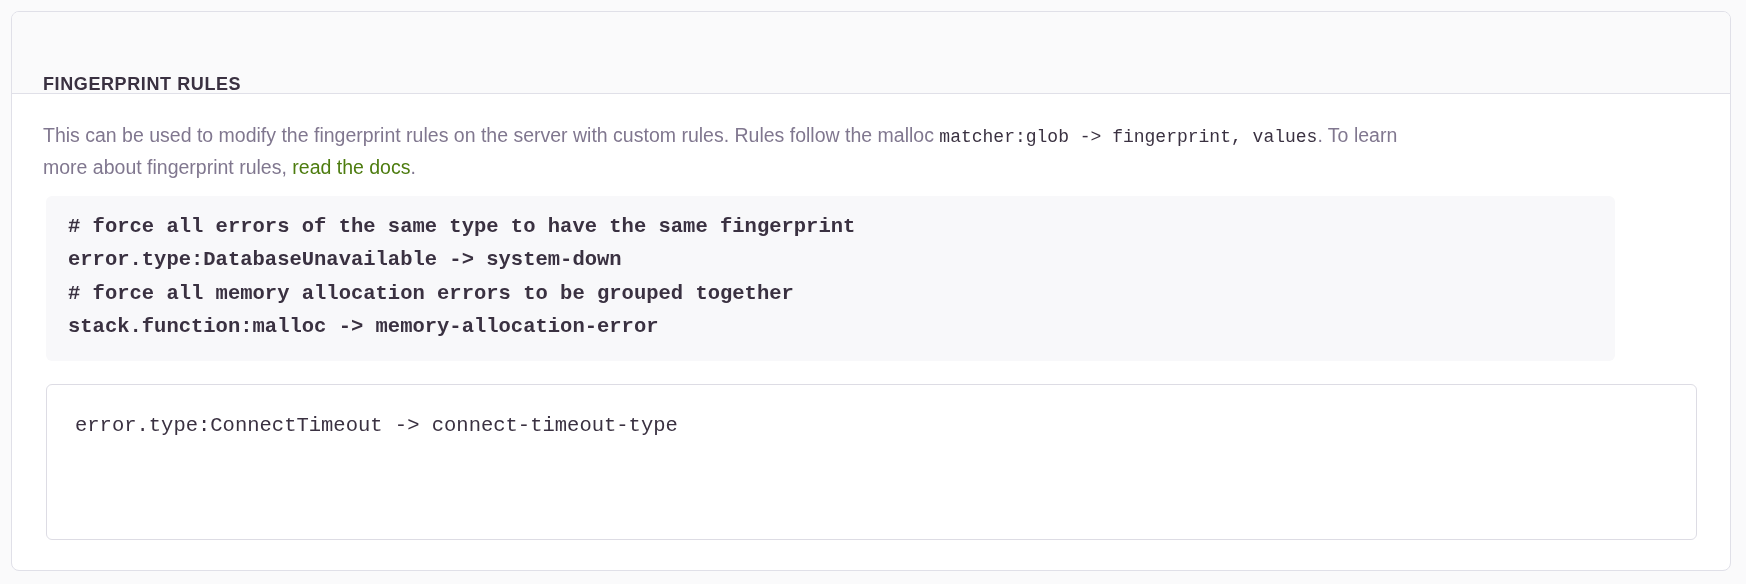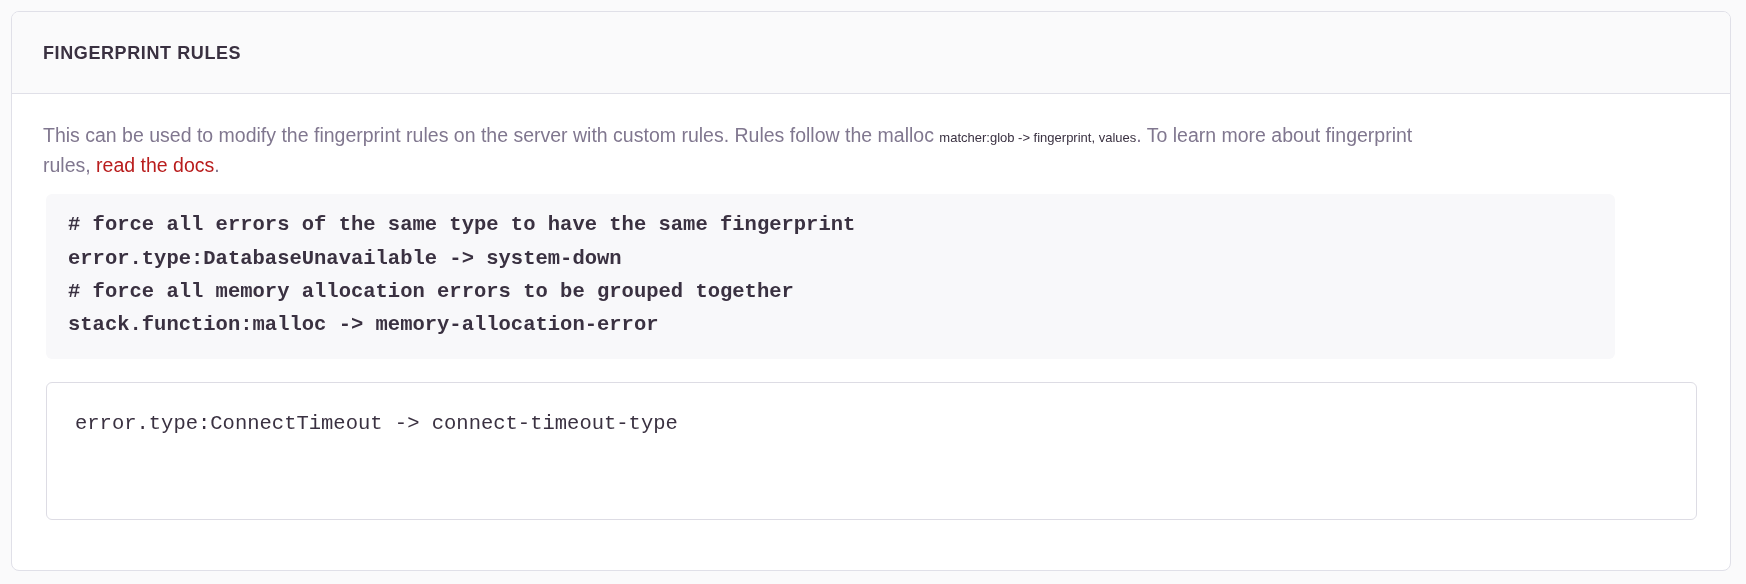--- a/index.html
+++ b/index.html
@@ -27,21 +27,21 @@
     border-radius: 8px;
     overflow: hidden;
   }
 
   .panel-header {
     height: 82px;
     box-sizing: border-box;
     background: #FAFAFB;
     border-bottom: 1px solid #E0E0E8;
     display: flex;
-    align-items: center;
+    align-items: flex-end;
     padding: 0 31px;
   }
 
   .panel-title {
     font-size: 18px;
     font-weight: bold;
     letter-spacing: 0.6px;
     color: #3A3141;
     text-transform: uppercase;
     line-height: 1;
@@ -53,29 +53,29 @@
 
   .description {
     font-size: 19.5px;
     line-height: 1.55;
     color: #80778F;
     max-width: 1400px;
     margin: 0 0 14px 0;
   }
 
   .description .inline-code {
-    font-family: Liberation Sans, sans-serif;
-    font-size: 13px;
+    font-family: Liberation Mono, monospace;
+    font-size: 18px;
     color: #3A3141;
     letter-spacing: 0px;
     white-space: nowrap;
   }
 
   .description a.docs-link {
-    color: #b91c1c;
+    color: #4d7c0f;
     text-decoration: none;
   }
 
   .code-block {
     margin: 4px 0 0 3px;
     background: #F8F8FA;
     border-radius: 6px;
     padding: 14px 22px 18px 22px;
     width: 1569px;
     box-sizing: border-box;
@@ -92,21 +92,21 @@
   }
 
   .rules-textarea-wrap {
     margin: 23px 0 0 3px;
   }
 
   .rules-textarea {
     display: block;
     box-sizing: border-box;
     width: 1651px;
-    height: 138px;
+    height: 156px;
     background: #ffffff;
     border: 1px solid #DDDCE4;
     border-radius: 6px;
     padding: 26px 24px 16px 28px;
     font-family: "Liberation Mono", "DejaVu Sans Mono", monospace;
     font-size: 20.5px;
     line-height: 1.5;
     color: #3A3141;
     resize: none;
     outline: none;

